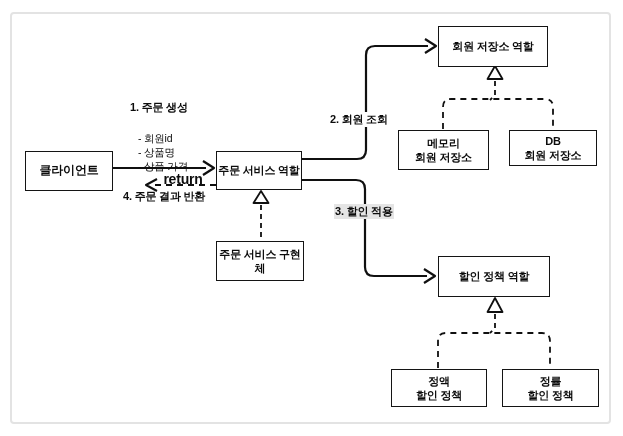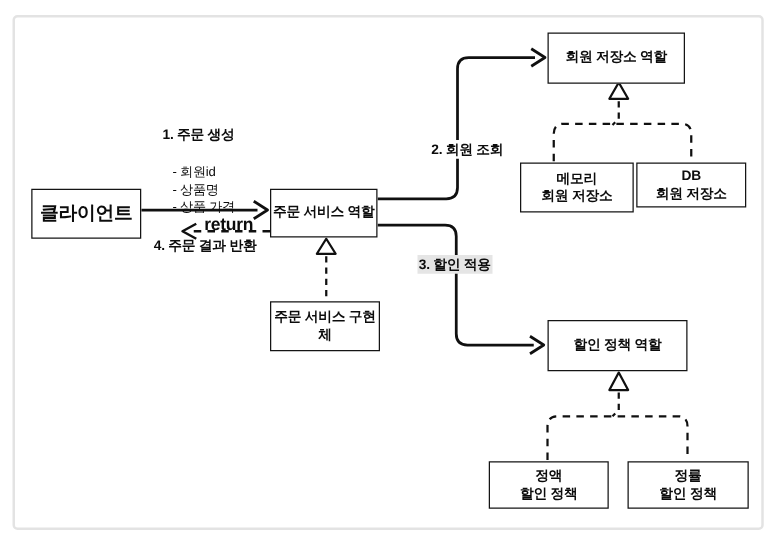--- a/index.html
+++ b/index.html
@@ -5,36 +5,36 @@
   html,body{margin:0;padding:0;background:#ffffff;}
   #canvas{position:relative;width:623px;height:436px;background:#ffffff;overflow:hidden;
           font-family:"Liberation Sans","DejaVu Sans",sans-serif;color:#0c0c0c;}
   #frame{position:absolute;left:10px;top:12px;width:597px;height:408px;
          border:2px solid #e3e3e3;border-radius:4px;background:#ffffff;}
   #wires{position:absolute;left:0;top:0;width:623px;height:436px;}
   .box{position:absolute;background:#ffffff;border:1.6px solid #141414;
        display:flex;align-items:center;justify-content:center;text-align:center;
        font-weight:bold;font-size:11px;letter-spacing:-0.2px;line-height:1.3;box-sizing:border-box;z-index:3;}
   .box .two{display:block;}
-  #box-client{left:25px;top:151px;width:88px;height:40px;font-size:15px;}
+  #box-client{left:25px;top:151px;width:88px;height:40px;font-size:12px;}
   #box-order-service-role{left:216px;top:151px;width:86px;height:39px;}
   #box-member-store-role{left:438px;top:26px;width:110px;height:41px;}
-  #box-memory-member-store{left:398px;top:130px;width:91px;height:40px;margin-left:18px;}
+  #box-memory-member-store{left:398px;top:130px;width:91px;height:40px;}
   #box-db-member-store{left:509px;top:130px;width:88px;height:36px;}
   #box-order-service-impl{left:216px;top:241px;width:88px;height:40px;}
   #box-discount-policy-role{left:438px;top:256px;width:112px;height:41px;}
   #box-fixed-discount-policy{left:391px;top:369px;width:96px;height:38px;}
   #box-rate-discount-policy{left:502px;top:369px;width:97px;height:38px;}
   .note{position:absolute;z-index:4;font-size:11px;letter-spacing:-0.2px;}
   .bold{font-weight:bold;}
   #note-step1{left:130px;top:100px;}
   #note-step1 .items{font-weight:normal;padding-left:8px;margin-top:16px;line-height:14px;font-size:10.5px;}
   #note-return{left:148px;top:171px;width:70px;text-align:center;font-size:14px;font-weight:bold;}
   #note-step4{left:123px;top:189px;}
-  #note-step2{left:344px;top:112px;background:#ffffff;padding:0 1px;}
+  #note-step2{left:329px;top:112px;background:#ffffff;padding:0 1px;}
   #note-step3{left:334px;top:204px;background:#e5e5e5;padding:0 1px;}
 </style>
 </head>
 <body>
 
 <div id="canvas">
   <div id="frame"></div>
 
   <svg id="wires" viewBox="0 0 623 436" fill="none" stroke="#101010" stroke-width="2.2" stroke-linecap="butt" stroke-linejoin="round">
 

